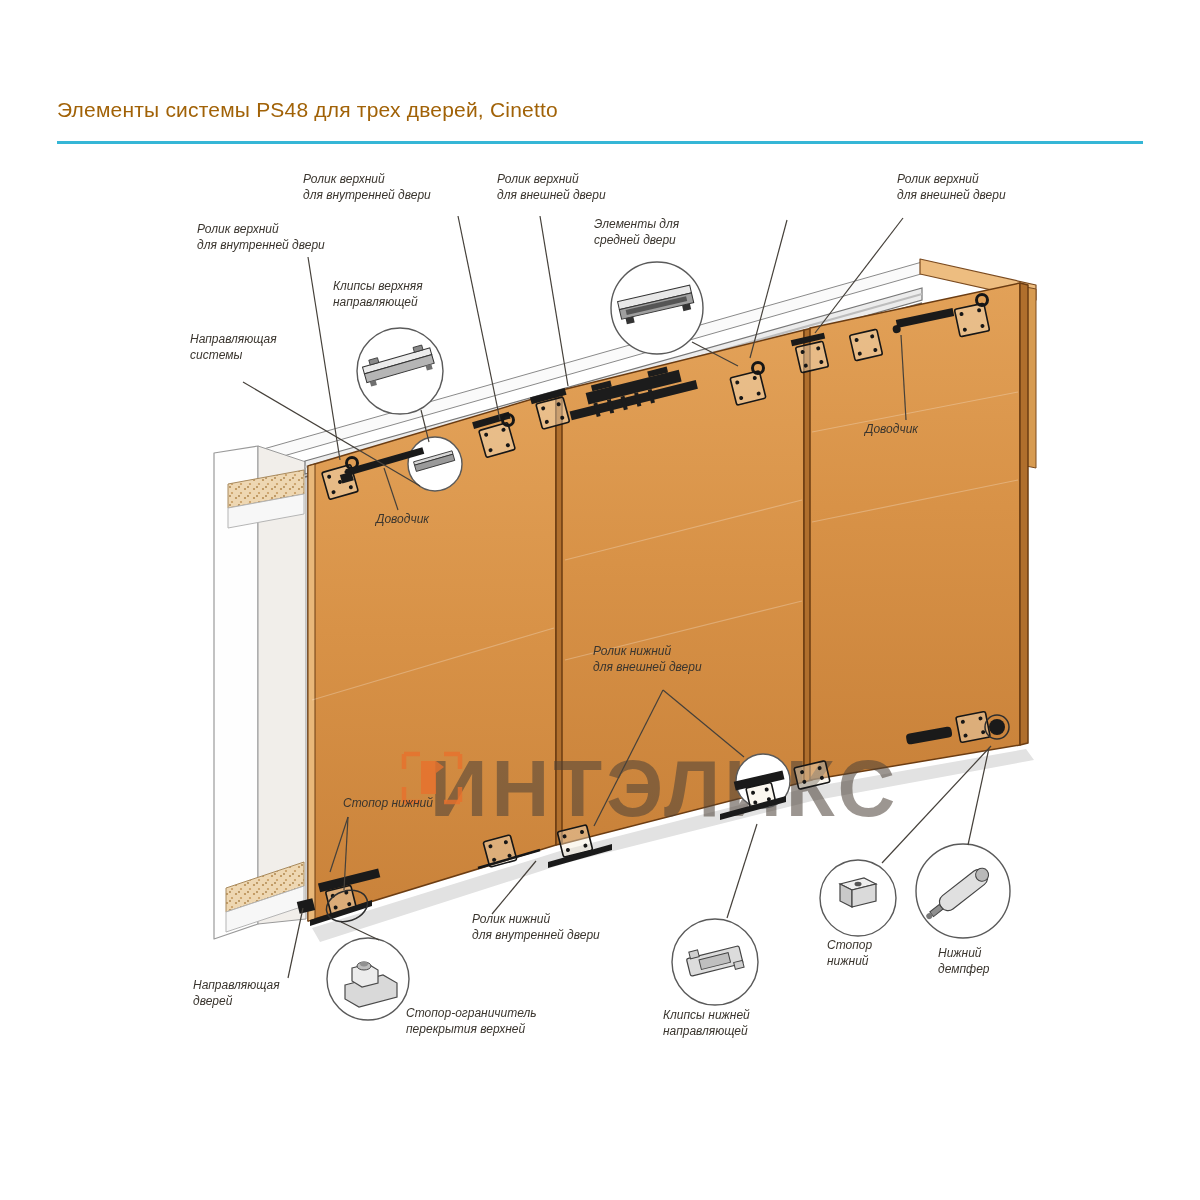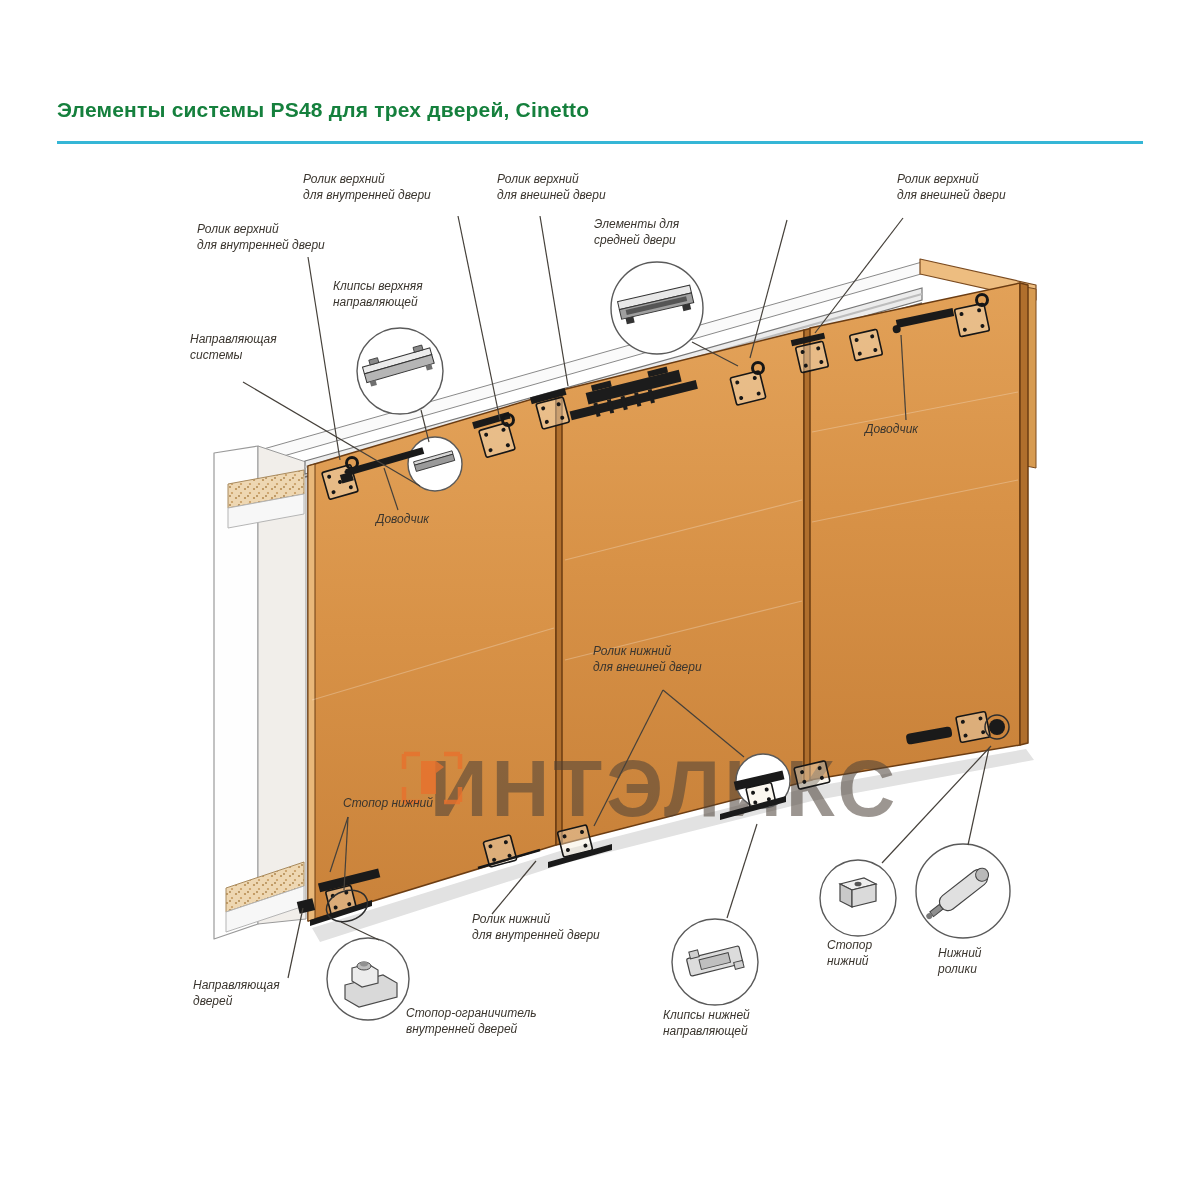--- a/index.html
+++ b/index.html
@@ -1,18 +1,18 @@
 <!DOCTYPE html>
 <html><head>
 <meta charset="utf-8">
 <style>
   html,body{margin:0;padding:0;background:#ffffff;}
   body{font-family:"Liberation Sans",sans-serif;}
   .stage{position:relative;width:1200px;height:1200px;background:#ffffff;overflow:hidden;}
-  .title{position:absolute;left:57px;top:98px;font-size:21px;font-weight:bold;color:#15803d;letter-spacing:.2px;white-space:nowrap;}
+  .title{position:absolute;left:57px;top:98px;font-size:21px;font-weight:normal;color:#a16207;letter-spacing:.2px;white-space:nowrap;}
   .rule{position:absolute;left:57px;top:141px;width:1086px;height:3px;background:#35b6d6;}
   .lbl{position:absolute;font-size:12px;line-height:1.34;font-style:italic;color:#3a352e;white-space:nowrap;}
   .lbl span{display:block;}
   svg{position:absolute;left:0;top:0;}
 </style>
 </head>
 <body>
 
 <div class="stage">
 
@@ -357,28 +357,28 @@
   <div class="lbl" style="left:193px;top:977px">
     <span>Направляющая</span>
       <span>дверей</span>
   </div>
   <div class="lbl" style="left:472px;top:911px">
     <span>Ролик нижний</span>
       <span>для внутренней двери</span>
   </div>
   <div class="lbl" style="left:406px;top:1005px">
     <span>Стопор-ограничитель</span>
-      <span>внутренней дверей</span>
+      <span>перекрытия верхней</span>
   </div>
   <div class="lbl" style="left:663px;top:1007px">
     <span>Клипсы нижней</span>
       <span>направляющей</span>
   </div>
   <div class="lbl" style="left:827px;top:937px">
     <span>Стопор</span>
       <span>нижний</span>
   </div>
   <div class="lbl" style="left:938px;top:945px">
     <span>Нижний</span>
-      <span>ролики</span>
+      <span>демпфер</span>
   </div>
 
 </div>
 
 </body></html>

